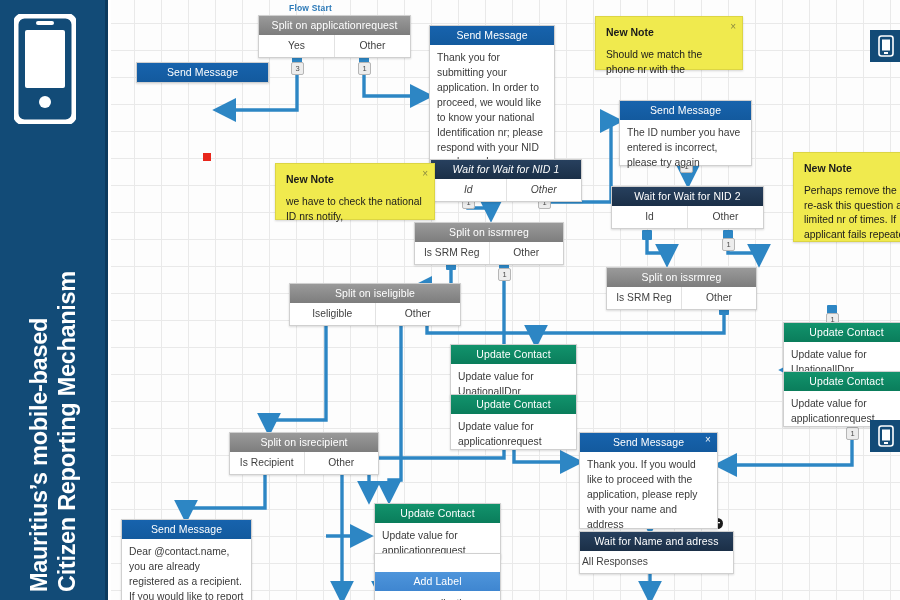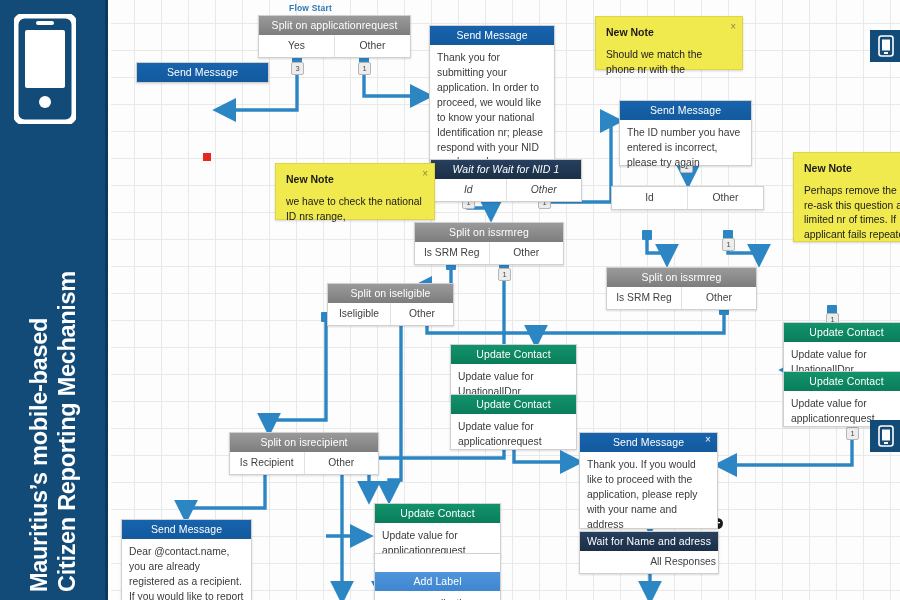--- a/index.html
+++ b/index.html
@@ -83,21 +83,21 @@
   .body {
     font-size: 10.3px; color: #3a3a3a; line-height: 1.45;
     padding: 6px 7px 7px;
   }
   .ports { display: flex; }
   .port {
     flex: 1; text-align: center; font-size: 10.3px; color: #3f3f3f;
     padding: 5px 2px 6px;
   }
   .port + .port { border-left: 1px solid #e2e2e2; }
-  .port-single { text-align: right; font-size: 10.3px; color: #3f3f3f; padding: 5px 2px 6px; }
+  .port-single { text-align: left; font-size: 10.3px; color: #3f3f3f; padding: 5px 2px 6px; }
   .flow-start {
     position: absolute;
     font-size: 8.5px; color: #2d7ab8; font-weight: bold;
     letter-spacing: .2px;
   }
 
   
   .note {
     position: absolute;
     background: #f0ea4e;
@@ -283,35 +283,36 @@
       <div class="port">Other</div>
     </div>
   </div>
 
   <div class="node" style="left:508px; top:100px; width:133px;">
     <div class="hdr hdr-message">Send Message</div>
     <div class="body" style="height:45px;">The ID number you have entered is incorrect, please try again</div>
   </div>
 
   <div class="node" style="left:500px; top:186px; width:153px;">
+    <div class="hdr hdr-wait">Wait for Wait for NID 2</div>
     <div class="ports">
       <div class="port">Id</div>
       <div class="port">Other</div>
     </div>
   </div>
 
   <div class="node" style="left:495px; top:267px; width:151px;">
     <div class="hdr hdr-split">Split on issrmreg</div>
     <div class="ports">
       <div class="port">Is SRM Reg</div>
       <div class="port">Other</div>
     </div>
   </div>
 
-  <div class="node" style="left:178px; top:283px; width:127px;margin-left:38px;">
+  <div class="node" style="left:178px; top:283px; width:172px;">
     <div class="hdr hdr-split">Split on iseligible</div>
     <div class="ports">
       <div class="port">Iseligible</div>
       <div class="port">Other</div>
     </div>
   </div>
 
   <div class="node" style="left:339px; top:344px; width:127px;">
     <div class="hdr hdr-update">Update Contact</div>
     <div class="body" style="height:35px;">Update value for UnationalIDnr</div>
@@ -353,35 +354,35 @@
   </div>
 
   <div class="node" style="left:468px; top:432px; width:139px;">
     <div class="hdr hdr-message">
       <span>Send Message</span>
       <span class="x">×</span>
     </div>
     <div class="body" style="height:76px;">Thank you. If you would like to proceed with the application, please reply with your name and address</div>
   </div>
 
-  <div class="node" style="left:468px; top:531px; width:140px;">
+  <div class="node" style="left:468px; top:531px; width:155px;">
     <div class="hdr hdr-wait">Wait for Name and adress</div>
     <div class="port-single">All Responses</div>
   </div>
 
   <div class="note" style="left:484px; top:16px; width:148px; height:54px;">
     <span class="x">×</span>
     <div class="note-title">New Note</div>
     <div>Should we match the phone nr with the</div>
   </div>
 
   <div class="note" style="left:164px; top:163px; width:160px; height:57px;">
     <span class="x">×</span>
     <div class="note-title">New Note</div>
-    <div>we have to check the national ID nrs range,</div>
+    <div>we have to check the national ID nrs notify,</div>
   </div>
 
   <div class="note" style="left:682px; top:152px; width:148px; height:90px; overflow:hidden;">
     <div class="note-title">New Note</div>
     <div style="white-space:normal;">Perhaps remove the loop, re-ask this question a limited nr of times. If applicant fails repeatedly, ask them to speak to a CPC or CAB.</div>
   </div>
 
   <div class="phone-chip" style="left:759px; top:30px;">
     <svg width="16" height="22" viewBox="0 0 16 22">
       <rect x="1" y="1" width="14" height="20" rx="2.5" fill="none" stroke="#ffffff" stroke-width="1.6"></rect>

